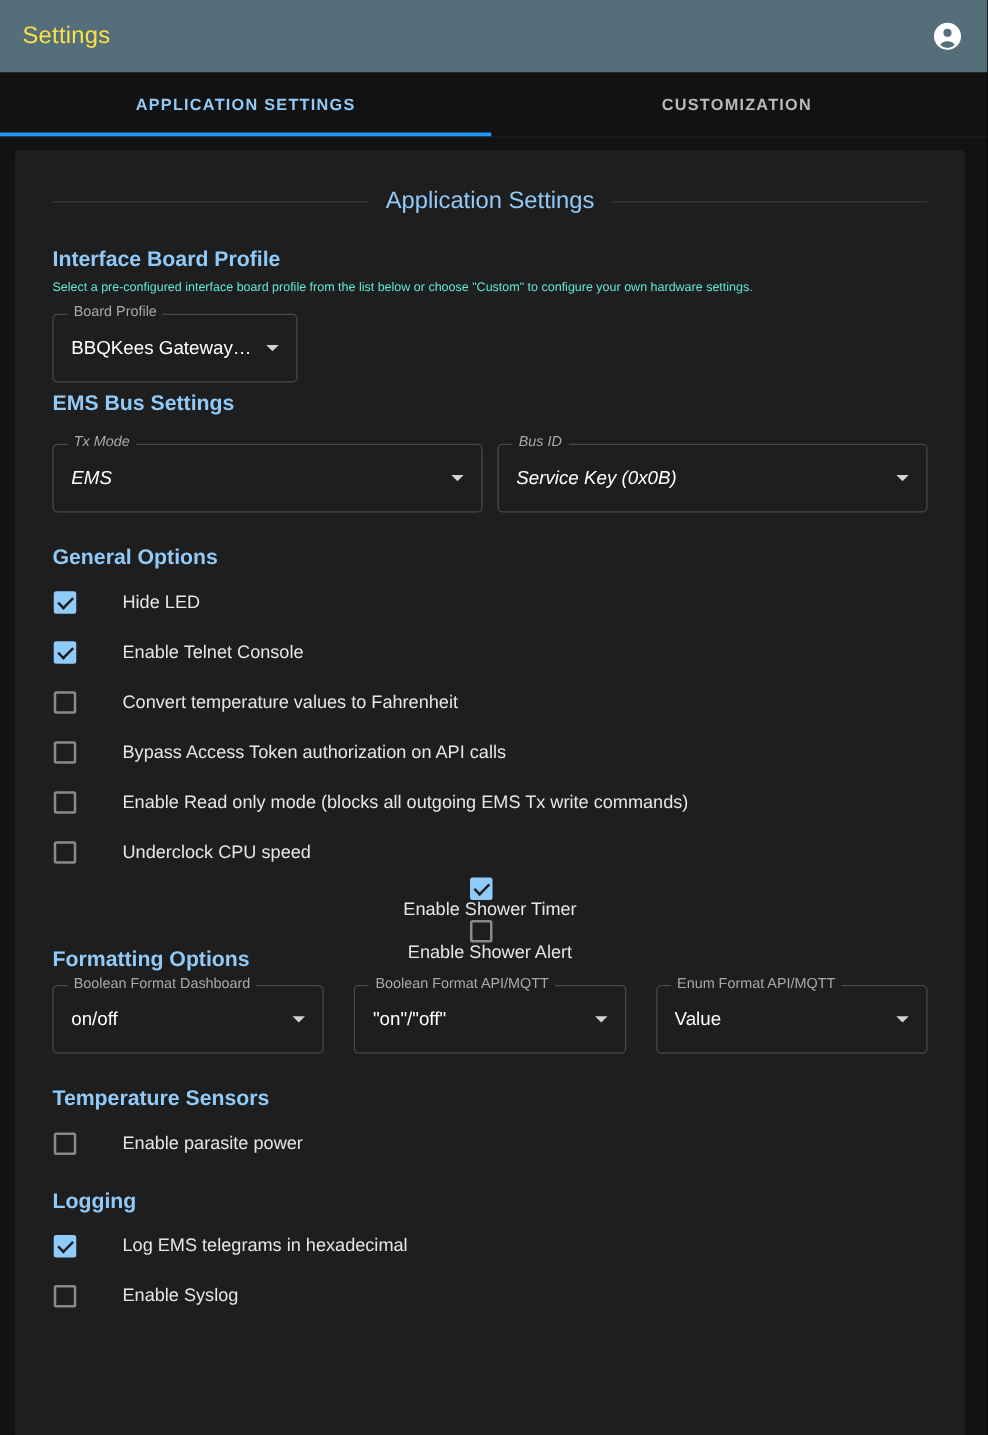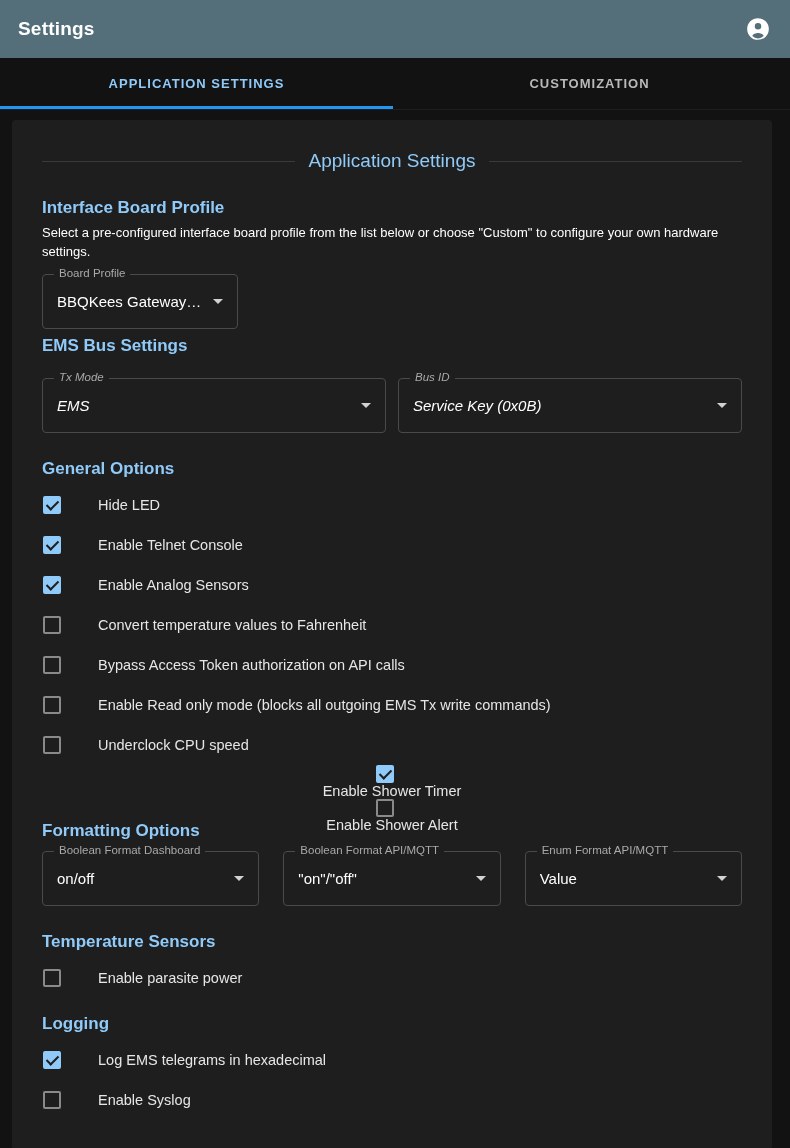--- a/index.html
+++ b/index.html
@@ -19,23 +19,23 @@
   
   .appbar {
     height: 58px;
     background: #546e7a;
     display: flex;
     align-items: center;
     justify-content: space-between;
     padding: 0 18px;
   }
   .appbar-title {
-    color: #ffffff;
+    color: #fde047;
     font-size: 19px;
-    font-weight: bold;
+    font-weight: normal;
     letter-spacing: 0.2px;
   }
   .avatar-icon {
     width: 28px; height: 28px;
     display: flex; align-items: center; justify-content: center;
     color: #ffffff;
   }
 
   
   .tabs {
@@ -96,22 +96,22 @@
     white-space: nowrap;
   }
 
   .section-title {
     color: #90caf9;
     font-size: 17px;
     font-weight: bold;
     margin: 0 0 6px 0;
   }
   .section-note {
-    color: #ffffff;
-    font-size: 13px;
+    color: #5eead4;
+    font-size: 10px;
     line-height: 1.45;
     margin: 0 0 12px 0;
     max-width: 700px;
   }
 
   
   .field {
     position: relative;
     border: 1px solid #4a4a4a;
     border-radius: 4px;
@@ -261,24 +261,20 @@
 
     <div class="checkline">
       <span class="checkbox checked"></span>
       <span class="checklabel">Hide LED</span>
     </div>
     <div class="checkline">
       <span class="checkbox checked"></span>
       <span class="checklabel">Enable Telnet Console</span>
     </div>
     <div class="checkline">
-      <span class="checkbox checked"></span>
-      <span class="checklabel">Enable Analog Sensors</span>
-    </div>
-    <div class="checkline">
       <span class="checkbox"></span>
       <span class="checklabel">Convert temperature values to Fahrenheit</span>
     </div>
     <div class="checkline">
       <span class="checkbox"></span>
       <span class="checklabel">Bypass Access Token authorization on API calls</span>
     </div>
     <div class="checkline">
       <span class="checkbox"></span>
       <span class="checklabel">Enable Read only mode (blocks all outgoing EMS Tx write commands)</span>

